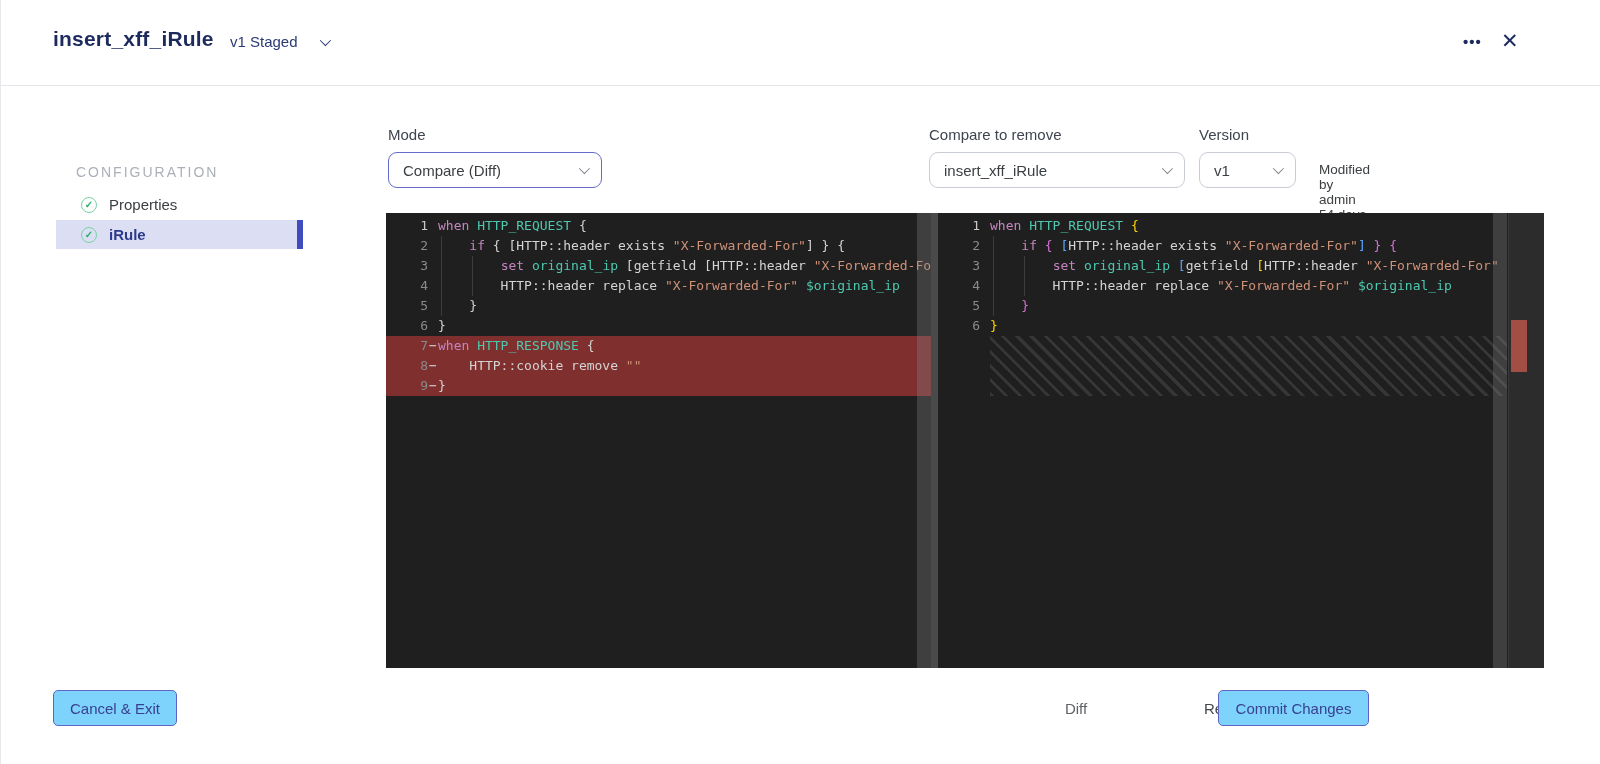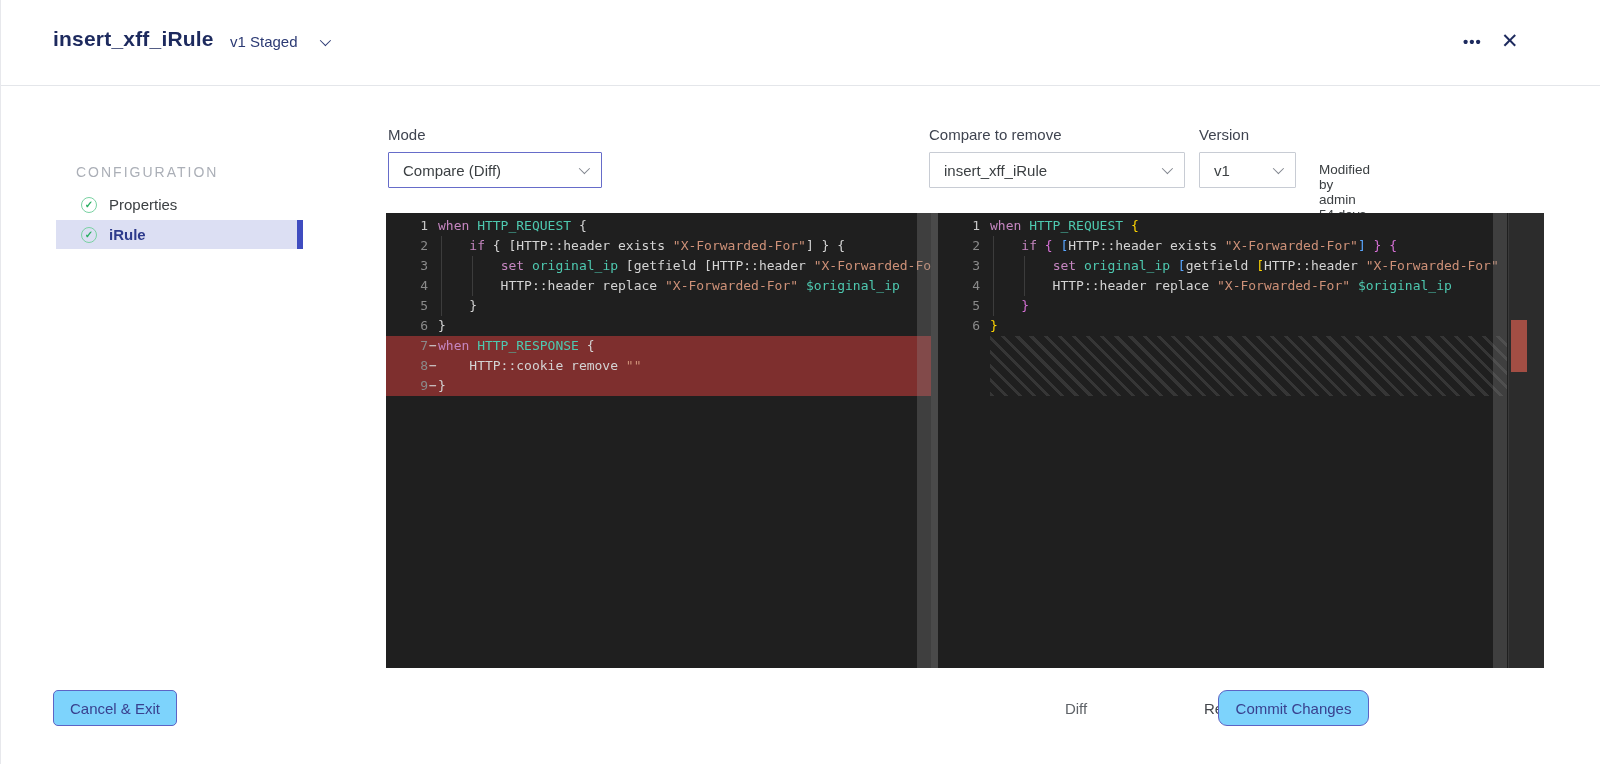--- a/index.html
+++ b/index.html
@@ -21,21 +21,21 @@
   .side-head { left:75px; top:164px; font-size:14px; font-weight:normal; color:#abafb7; letter-spacing:2px; }
   .side-item { left:55px; width:247px; height:29px; display:flex; align-items:center; cursor:pointer; }
   .side-item .lbl { font-size:15px; color:#3c4043; margin-left:12px; }
   .side-item.sel { background:#dcdff3; }
   .side-item.sel .lbl { color:#2d3a8c; font-weight:bold; }
   .side-item.sel .bar { position:absolute; right:0; top:0; width:6px; height:29px; background:#3f4cc0; }
   .check { width:16px; height:16px; margin-left:25px; border:1.6px solid #79d2a2; border-radius:50%; color:#27ae60; font-size:10px; line-height:13px; text-align:center; font-weight:bold; }
 
   
   .ctl-label { font-size:15px; color:#3f4450; }
-  .select { display:flex; align-items:center; justify-content:space-between; padding:0 14px; height:36px; border-radius:1px; background:#fff; font-size:15px; color:#3c4043; cursor:pointer; }
+  .select { display:flex; align-items:center; justify-content:space-between; padding:0 14px; height:36px; border-radius:9px; background:#fff; font-size:15px; color:#3c4043; cursor:pointer; }
   .select.accent { border:1.5px solid #666cc9; }
   .select.plain { border:1px solid #c8ccd4; }
   .note { font-size:13.5px; color:#3c4043; }
 
   
   #diff { left:385px; top:213px; width:1158px; height:455px; background:#1f1f1f; display:flex; }
   .pane { position:relative; height:455px; overflow:hidden; }
   #pane-left { width:545px; }
   #sash { width:7px; height:455px; background:#4a4a4a; }
   #pane-right { width:606px; }
@@ -135,17 +135,17 @@
 
   <div class="abs btn outline" style="left:52px; top:690px; width:124px;">
     <span>Cancel &amp; Exit</span>
   </div>
   <div class="abs btn text-btn" style="left:1040px; top:690px; width:70px; color:#5f6368;">
     <span>Diff</span>
   </div>
   <div class="abs btn text-btn" style="left:1188px; top:690px; width:74px; color:#43464b;">
     <span>Revert</span>
   </div>
-  <div class="abs btn outline" style="left:1217px; top:690px; width:151px;border-radius:9px;">
+  <div class="abs btn outline" style="left:1217px; top:690px; width:151px;">
     <span>Commit Changes</span>
   </div>
 
 </div>
 
 </body></html>

